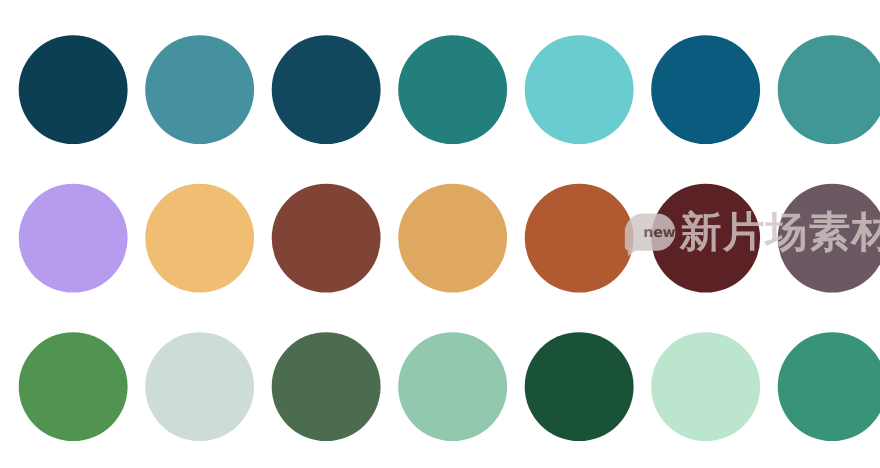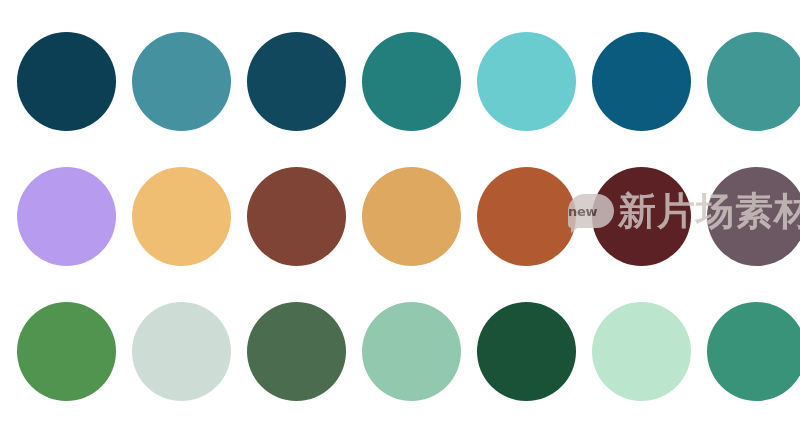--- a/index.html
+++ b/index.html
@@ -67,21 +67,21 @@
   }
 
   .wm-badge {
     position: relative;
     width: 46px;
     height: 34px;
     background: #CFC5C4;
     border-radius: 17px 17px 17px 4px;
     display: flex;
     align-items: center;
-    justify-content: flex-start;
+    justify-content: flex-end;
     flex: 0 0 46px;
     margin-right: 4px;
   }
   .wm-badge-text {
     font-family: "DejaVu Sans", sans-serif;
     font-size: 13px;
     font-weight: bold;
     color: #5E4A49;
     letter-spacing: -0.3px;
     line-height: 1;

